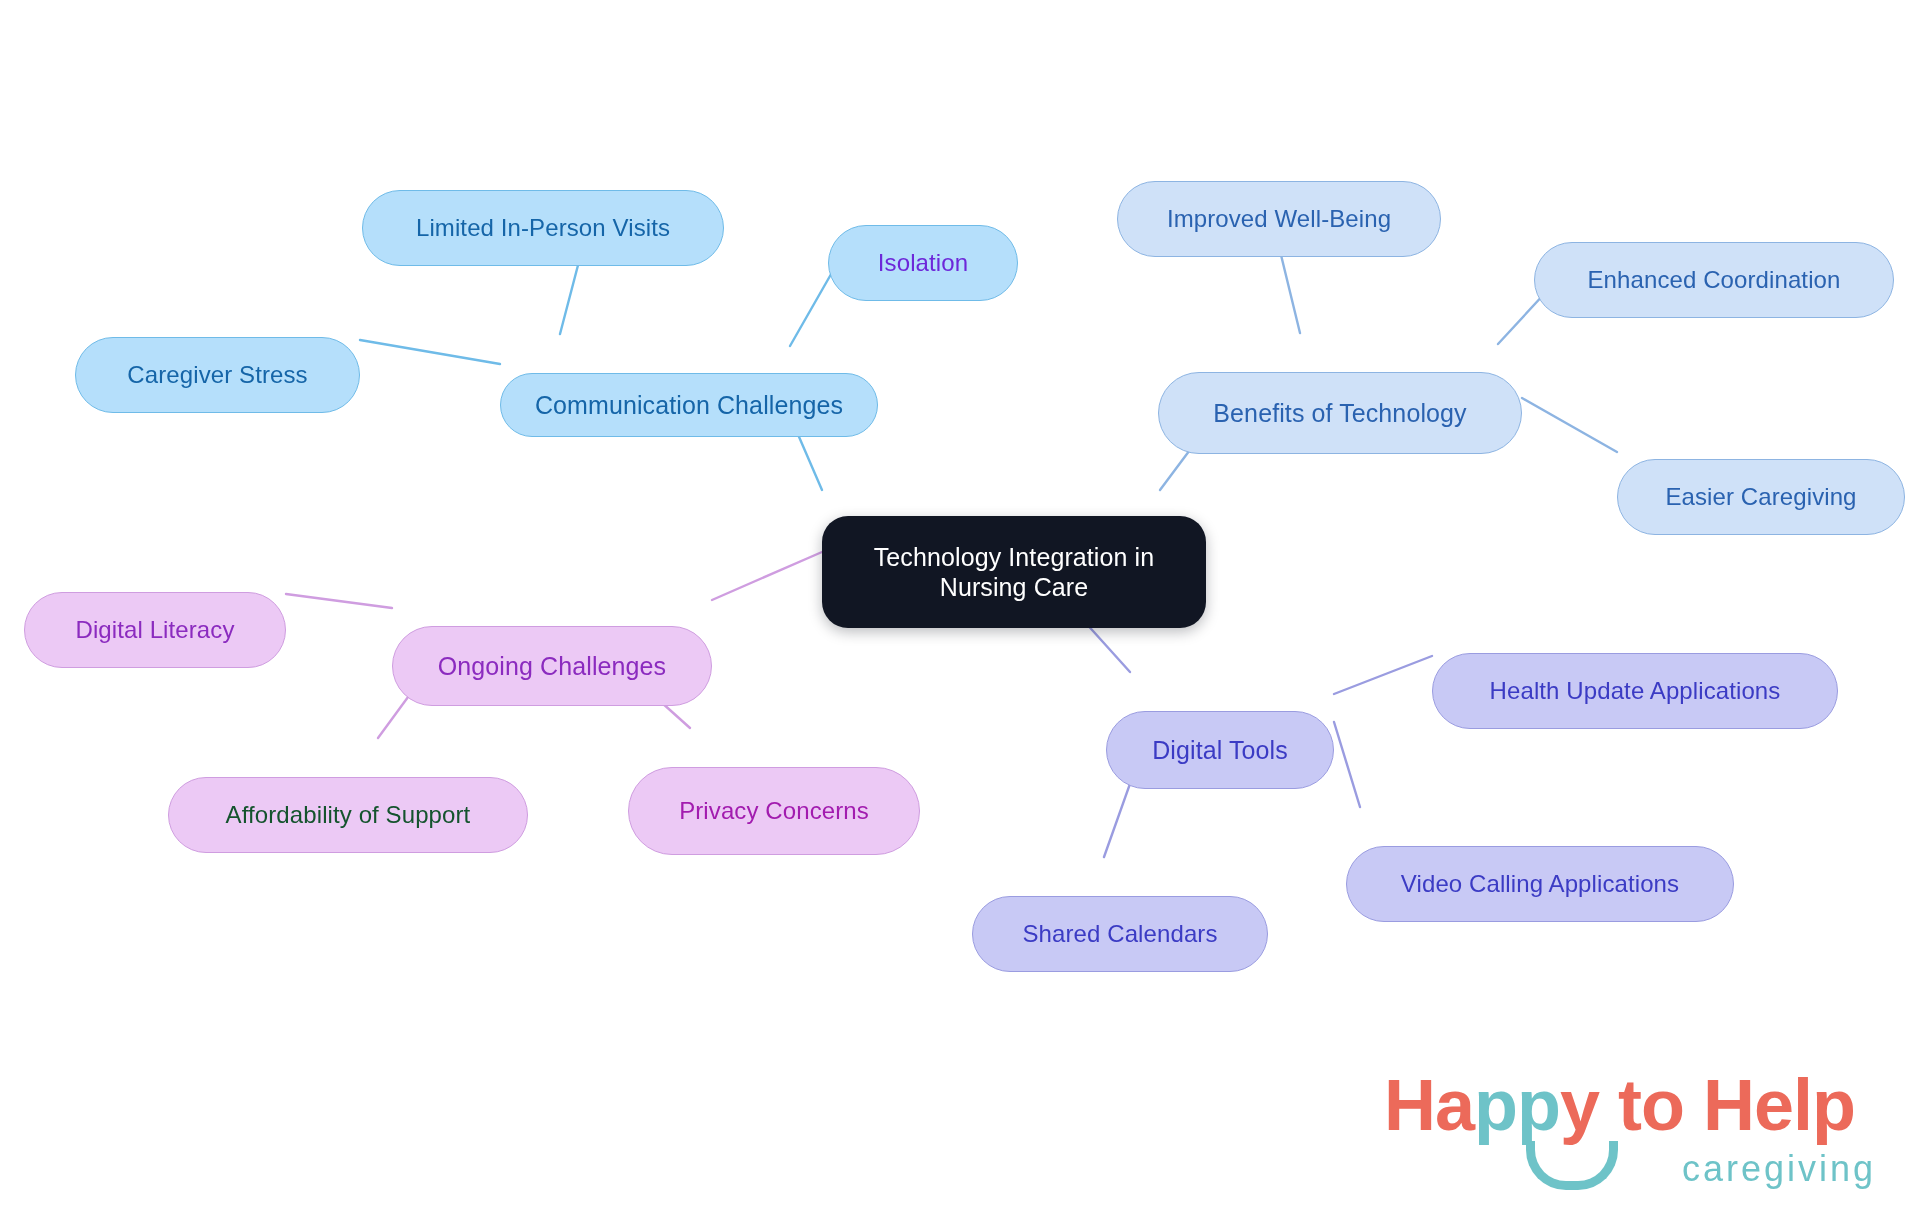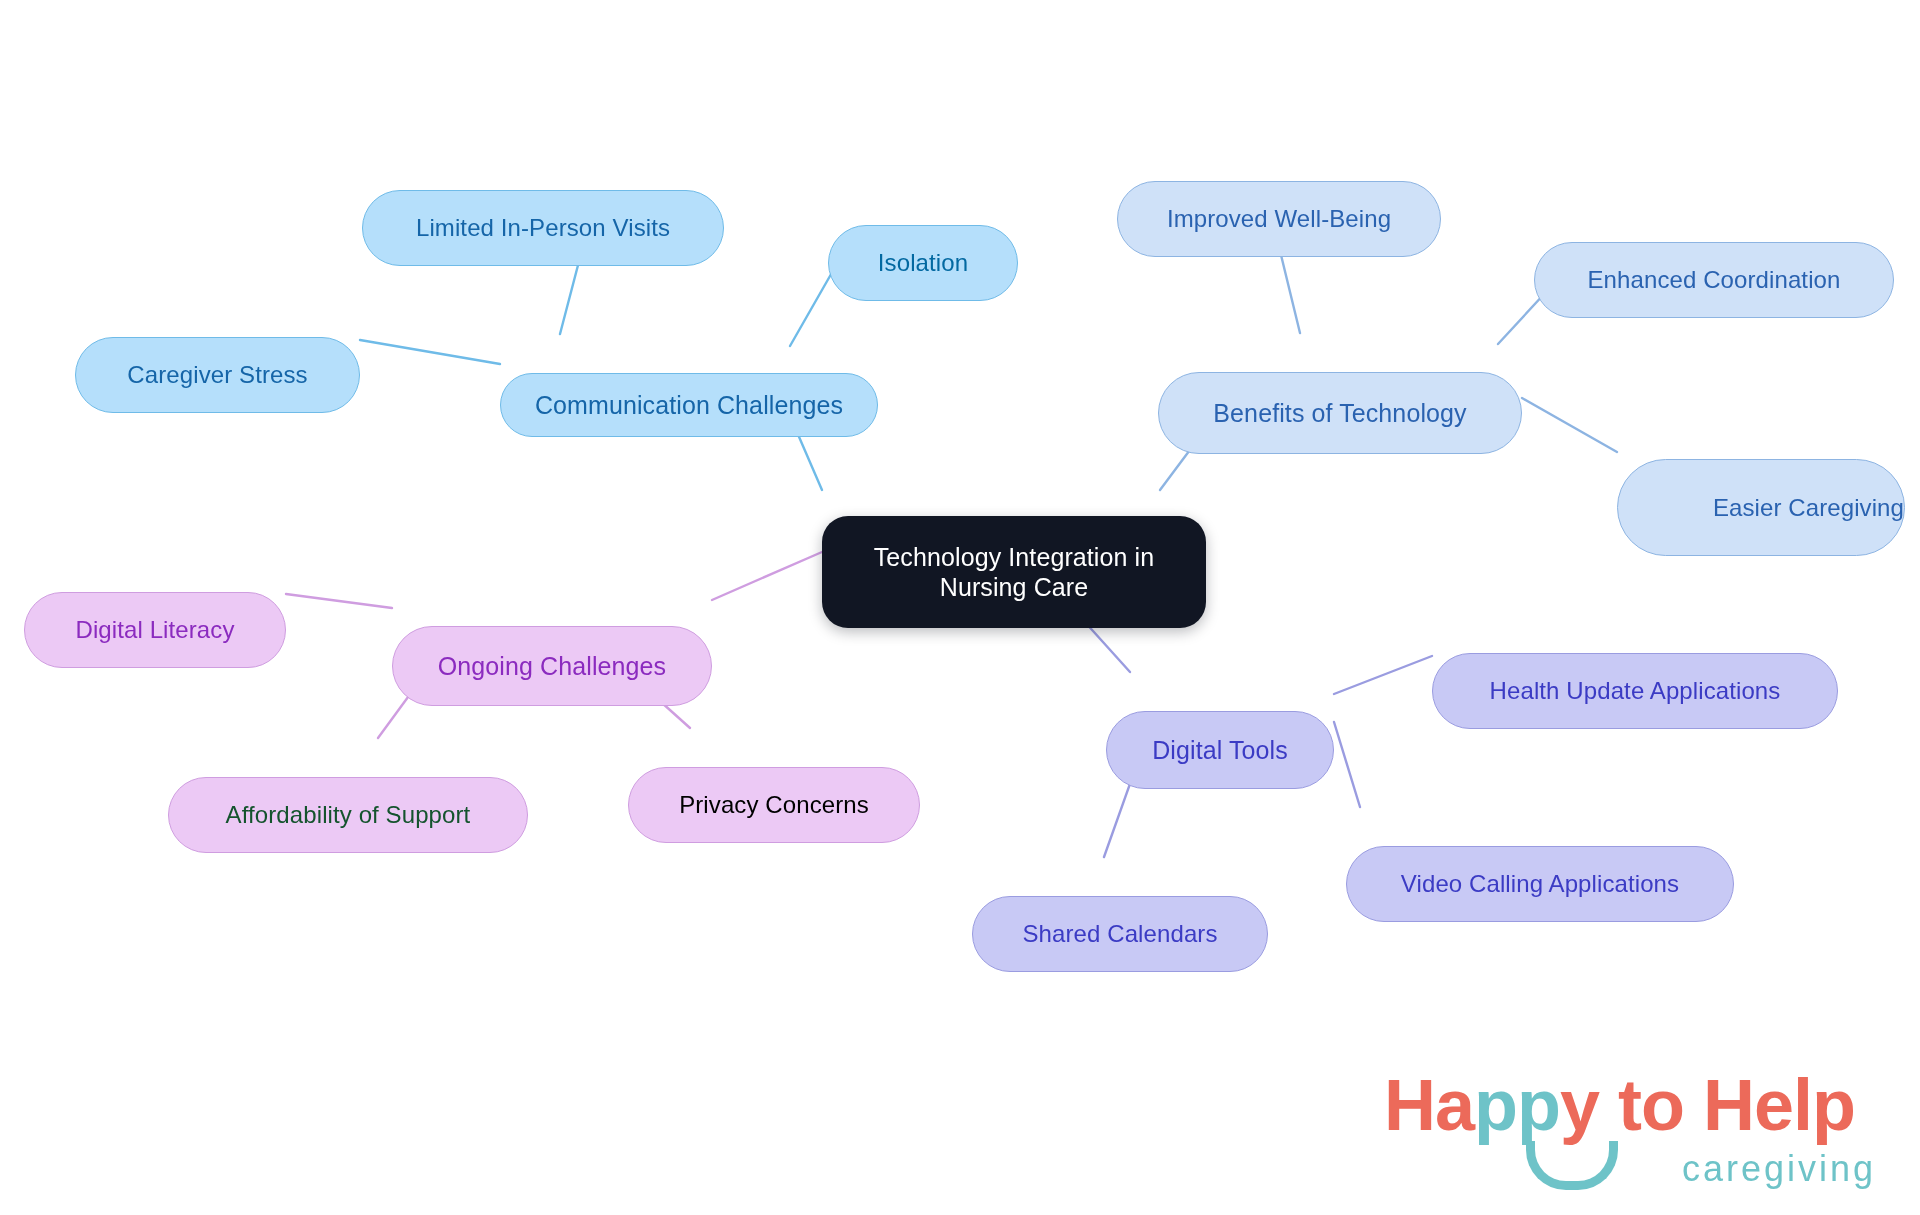--- a/index.html
+++ b/index.html
@@ -117,34 +117,34 @@
       <line x1="392" y1="608" x2="286" y2="594" stroke="#cf9de0" stroke-width="2.4" stroke-linecap="round"></line>
       <line x1="430" y1="667" x2="378" y2="738" stroke="#cf9de0" stroke-width="2.4" stroke-linecap="round"></line>
       <line x1="622" y1="667" x2="690" y2="728" stroke="#cf9de0" stroke-width="2.4" stroke-linecap="round"></line>
     </svg>
 
   <div id="nodes-layer">
       <div class="node root" style="left: 822px; top: 477px; width: 384px; height: 112px; background: rgb(17, 22, 35); color: rgb(255, 255, 255); font-size: 25px;"><span class="node-label">Technology Integration in
 Nursing Care</span></div>
       <div class="node" style="left: 500px; top: 334px; width: 378px; height: 64px; background: rgb(181, 223, 251); color: rgb(21, 101, 168); font-size: 25px; border-color: rgb(111, 187, 232);"><span class="node-label">Communication Challenges</span></div>
       <div class="node" style="left: 362px; top: 151px; width: 362px; height: 76px; background: rgb(181, 223, 251); color: rgb(21, 101, 168); font-size: 24px; border-color: rgb(111, 187, 232);"><span class="node-label">Limited In-Person Visits</span></div>
-      <div class="node" style="left: 828px; top: 186px; width: 190px; height: 76px; background: rgb(181, 223, 251); color: #0369a1; font-size: 24px; border-color: rgb(111, 187, 232);"><span class="node-label">Isolation</span></div>
+      <div class="node" style="left: 828px; top: 186px; width: 190px; height: 76px; background: rgb(181, 223, 251); color: #6d28d9; font-size: 24px; border-color: rgb(111, 187, 232);"><span class="node-label">Isolation</span></div>
       <div class="node" style="left: 75px; top: 298px; width: 285px; height: 76px; background: rgb(181, 223, 251); color: rgb(21, 101, 168); font-size: 24px; border-color: rgb(111, 187, 232);"><span class="node-label">Caregiver Stress</span></div>
       <div class="node" style="left: 1158px; top: 333px; width: 364px; height: 82px; background: rgb(207, 225, 248); color: rgb(42, 98, 176); font-size: 25px; border-color: rgb(141, 180, 226);"><span class="node-label">Benefits of Technology</span></div>
       <div class="node" style="left: 1117px; top: 142px; width: 324px; height: 76px; background: rgb(207, 225, 248); color: rgb(42, 98, 176); font-size: 24px; border-color: rgb(141, 180, 226);"><span class="node-label">Improved Well-Being</span></div>
       <div class="node" style="left: 1534px; top: 203px; width: 360px; height: 76px; background: rgb(207, 225, 248); color: rgb(42, 98, 176); font-size: 24px; border-color: rgb(141, 180, 226);"><span class="node-label">Enhanced Coordination</span></div>
-      <div class="node" style="left: 1617px; top: 420px; width: 288px; height: 97px; background: rgb(207, 225, 248); color: rgb(42, 98, 176); font-size: 24px; border-color: rgb(141, 180, 226); text-align: right;"><span class="node-label">Easier Caregiving</span></div>
+      <div class="node" style="left: 1617px; top: 420px; width: 288px; height: 76px; background: rgb(207, 225, 248); color: rgb(42, 98, 176); font-size: 24px; border-color: rgb(141, 180, 226);"><span class="node-label">Easier Caregiving</span></div>
       <div class="node" style="left: 1106px; top: 672px; width: 228px; height: 78px; background: rgb(200, 201, 245); color: rgb(59, 59, 196); font-size: 25px; border-color: rgb(154, 156, 224);"><span class="node-label">Digital Tools</span></div>
       <div class="node" style="left: 1432px; top: 614px; width: 406px; height: 76px; background: rgb(200, 201, 245); color: rgb(59, 59, 196); font-size: 24px; border-color: rgb(154, 156, 224);"><span class="node-label">Health Update Applications</span></div>
       <div class="node" style="left: 1346px; top: 807px; width: 388px; height: 76px; background: rgb(200, 201, 245); color: rgb(59, 59, 196); font-size: 24px; border-color: rgb(154, 156, 224);"><span class="node-label">Video Calling Applications</span></div>
       <div class="node" style="left: 972px; top: 857px; width: 296px; height: 76px; background: rgb(200, 201, 245); color: rgb(59, 59, 196); font-size: 24px; border-color: rgb(154, 156, 224);"><span class="node-label">Shared Calendars</span></div>
       <div class="node" style="left: 392px; top: 587px; width: 320px; height: 80px; background: rgb(236, 201, 245); color: rgb(139, 43, 191); font-size: 25px; border-color: rgb(207, 157, 224);"><span class="node-label">Ongoing Challenges</span></div>
       <div class="node" style="left: 24px; top: 553px; width: 262px; height: 76px; background: rgb(236, 201, 245); color: rgb(139, 43, 191); font-size: 24px; border-color: rgb(207, 157, 224);"><span class="node-label">Digital Literacy</span></div>
       <div class="node" style="left: 168px; top: 738px; width: 360px; height: 76px; background: rgb(236, 201, 245); color: #14532d; font-size: 24px; border-color: rgb(207, 157, 224);"><span class="node-label">Affordability of Support</span></div>
-      <div class="node" style="left: 628px; top: 728px; width: 292px; height: 76px; background: rgb(236, 201, 245); color: #000000; font-size: 24px; border-color: rgb(207, 157, 224);"><span class="node-label">Privacy Concerns</span></div>
+      <div class="node" style="left: 628px; top: 728px; width: 292px; height: 88px; background: rgb(236, 201, 245); color: #a21caf; font-size: 24px; border-color: rgb(207, 157, 224);"><span class="node-label">Privacy Concerns</span></div>
     </div>
 
   <div id="logo">
     <div class="logo-main"><span style="color: rgb(236, 106, 90); text-align: right;">Ha</span><span style="color: rgb(110, 195, 200);">pp</span><span style="color: rgb(236, 106, 90);">y</span><span style="color: rgb(236, 106, 90);"> to Help</span></div>
     <div class="logo-smile"></div>
     <div class="logo-sub" style="color: rgb(110, 195, 200);">caregiving</div>
   </div>
 
 </div>
 

